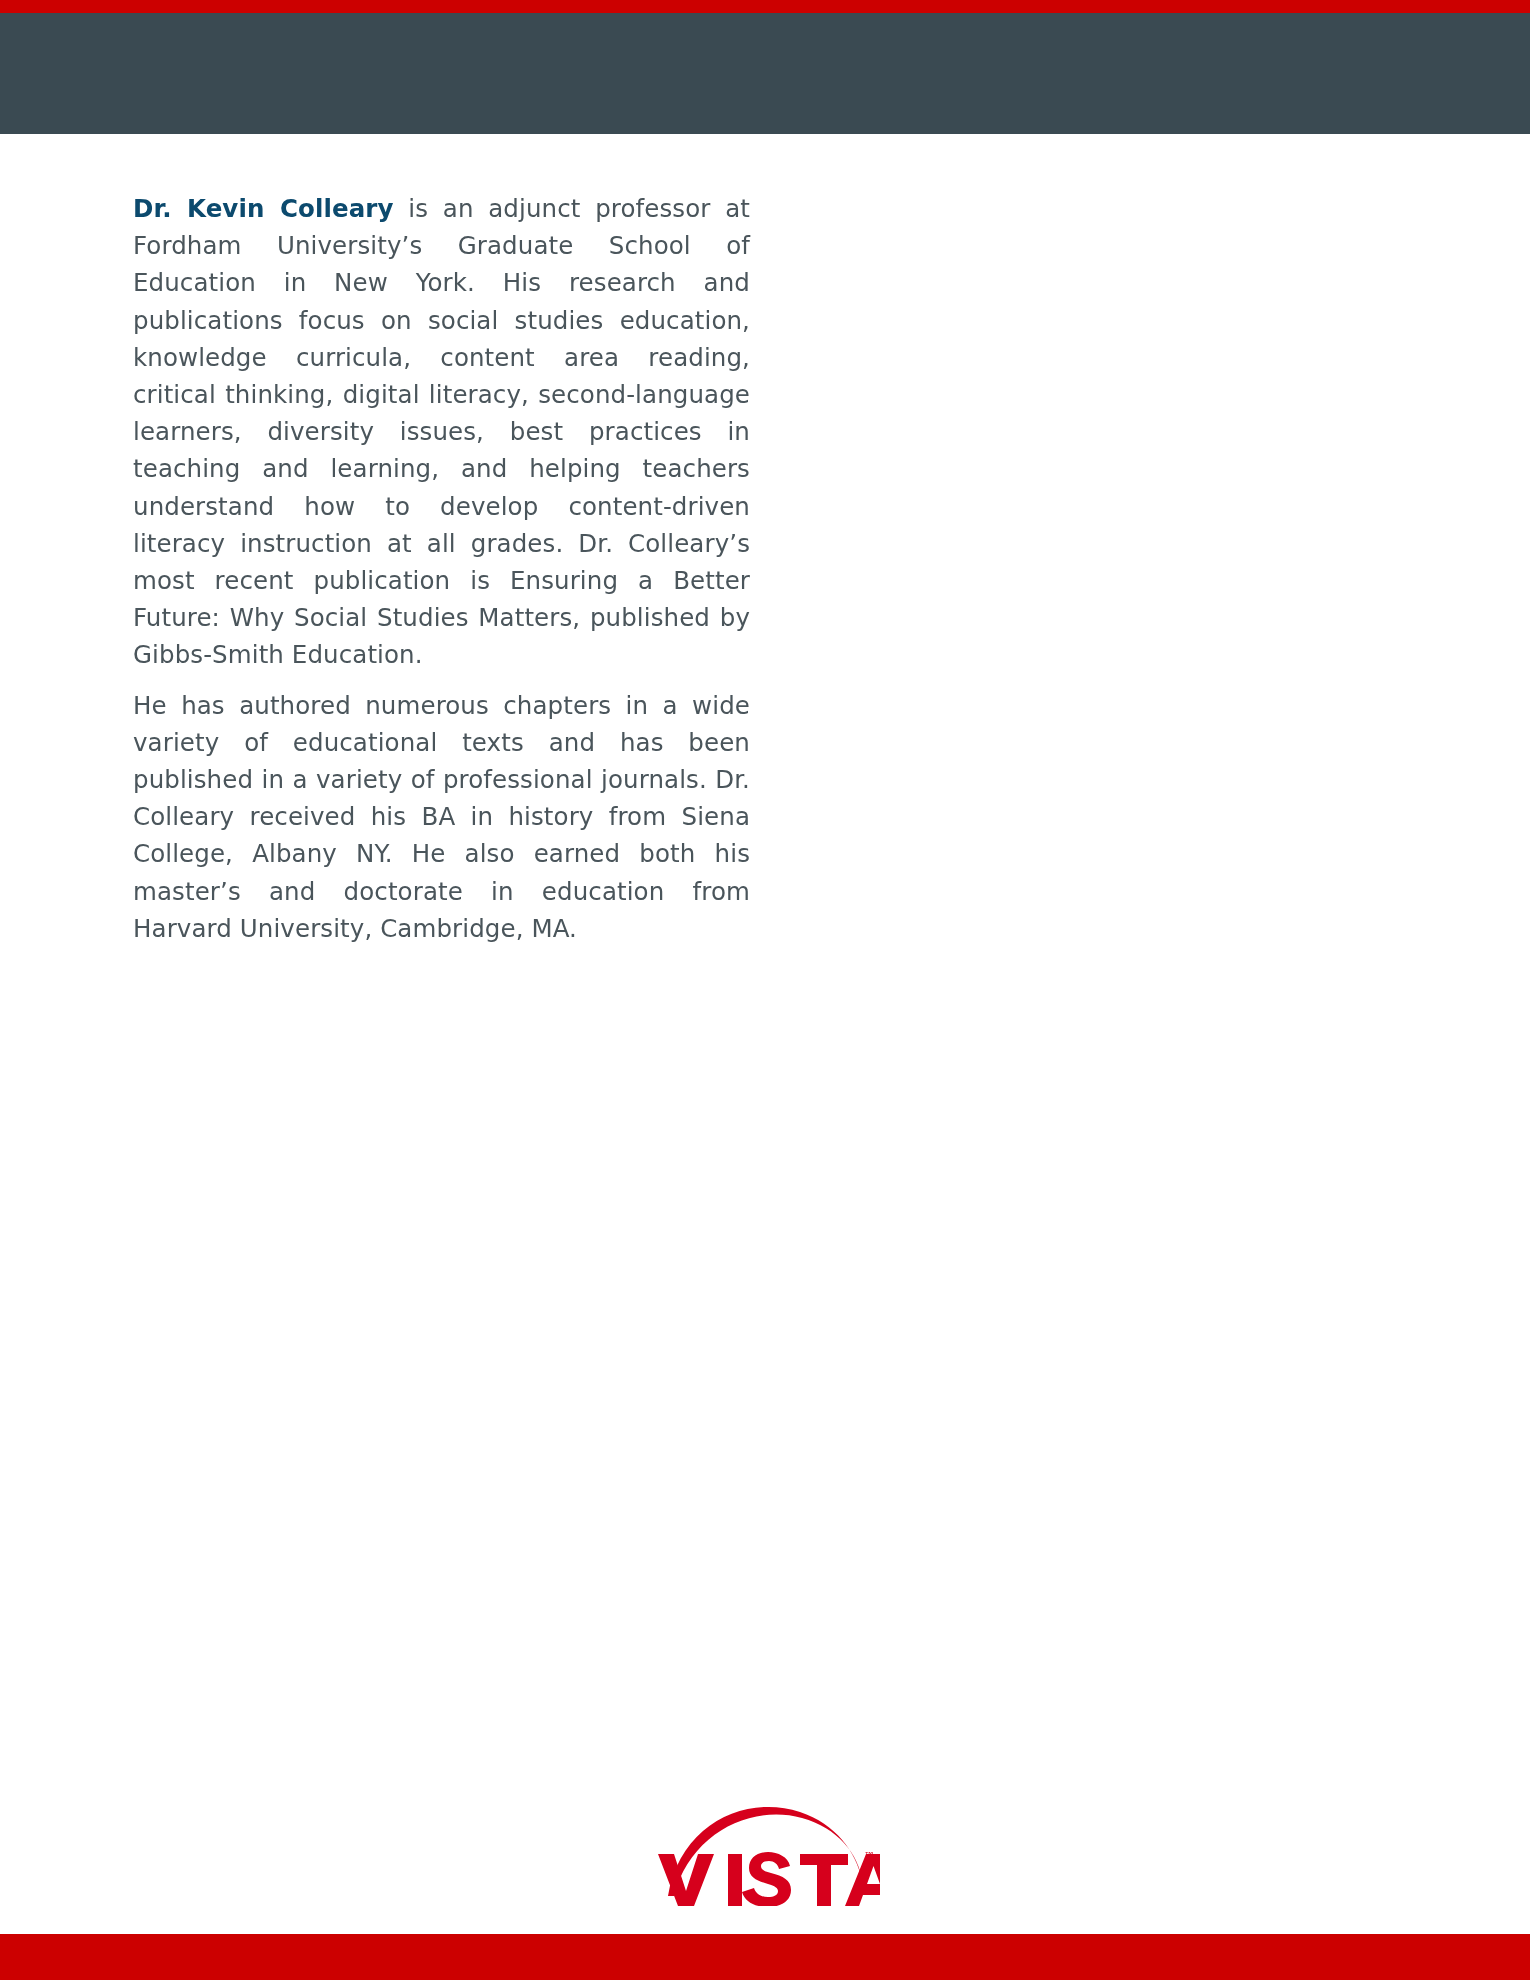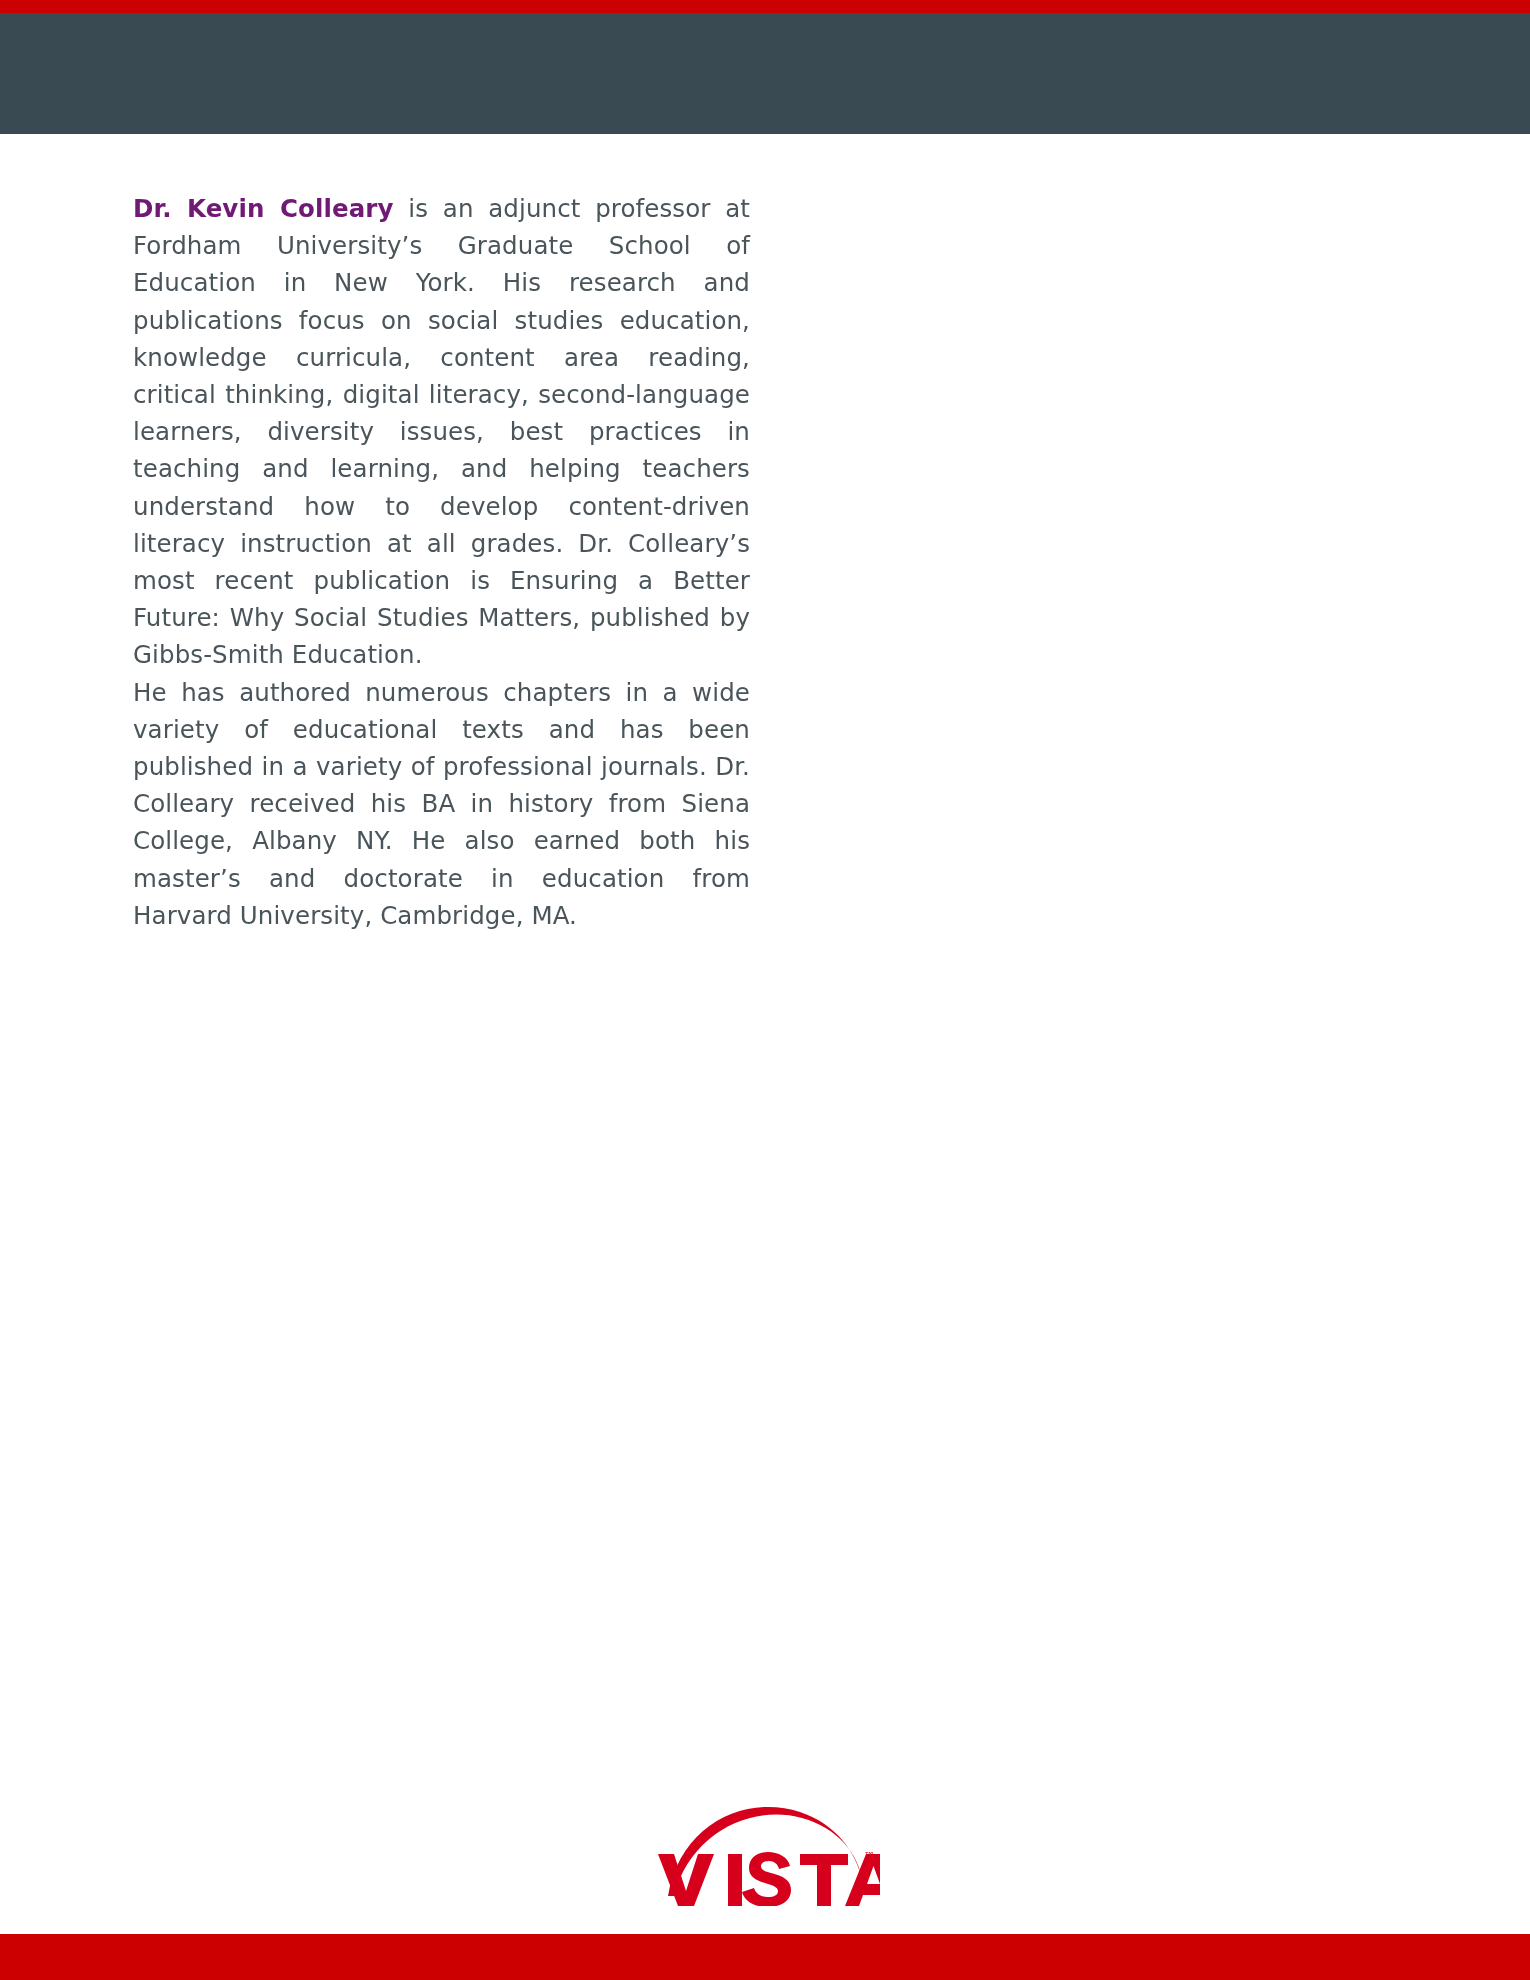--- a/index.html
+++ b/index.html
@@ -56,25 +56,25 @@
     text-justify: inter-word;
     font-family: "DejaVu Sans", sans-serif;
     font-size: 24.5px;
     line-height: 37.2px;
     color: #4a555b;
     letter-spacing: 0.1px;
     -webkit-hyphens: none;
     hyphens: none;
   }
   .bio-paragraph.second {
-    margin-top: 0;
+    margin-top: 13px;
   }
   .bio-name {
     font-weight: bold;
-    color: #701a75;
+    color: #0c4a6e;
   }
   
   .logo-wrap {
     position: absolute;
     left: 50%;
     transform: translateX(-50%);
     top: 1788px;
     width: 230px;
     height: 118px;
     display: flex;

